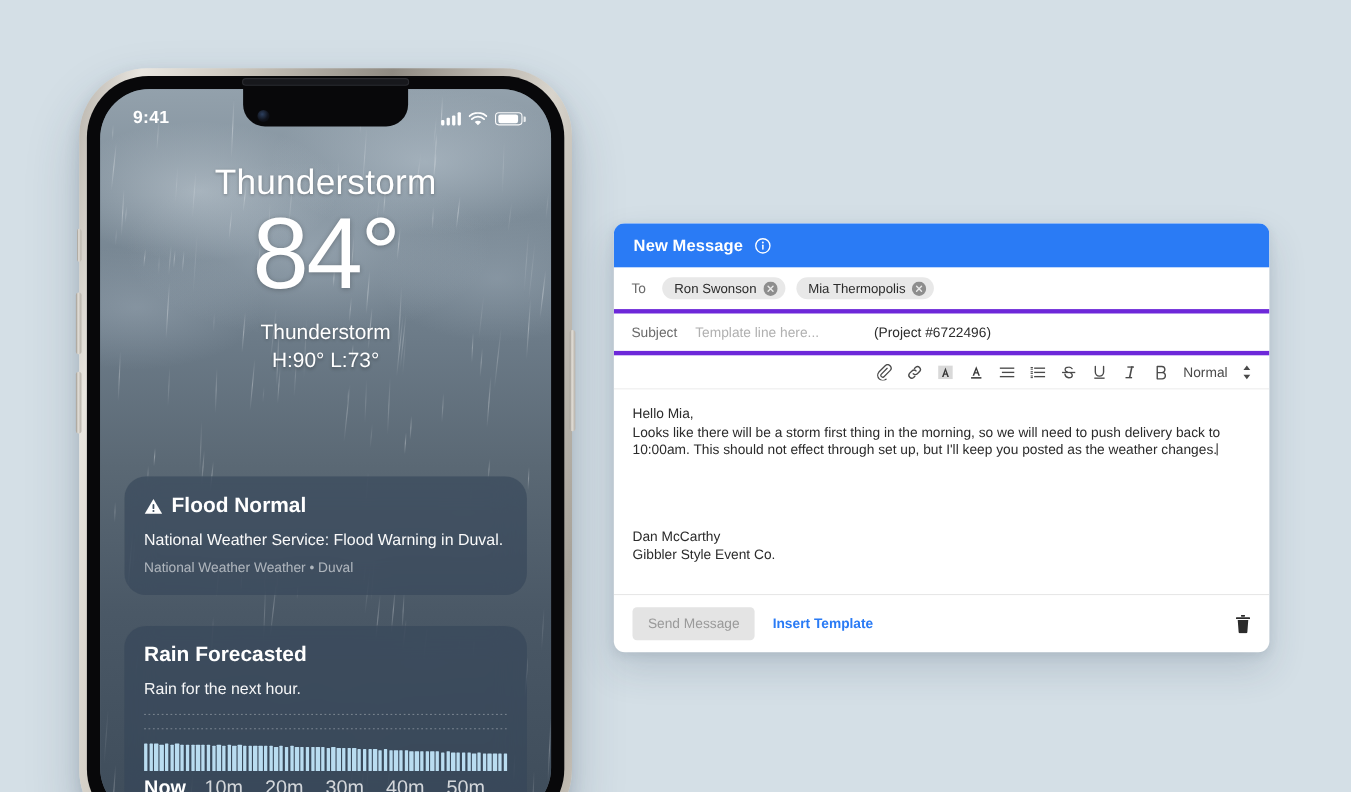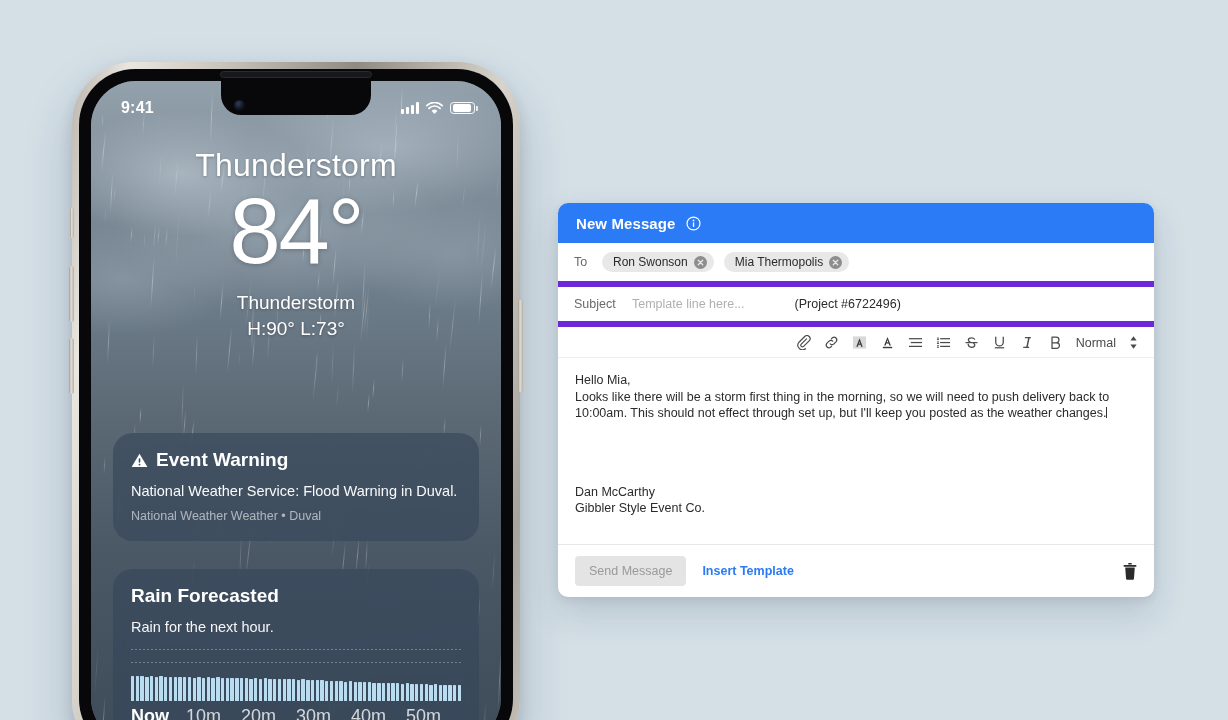--- a/index.html
+++ b/index.html
@@ -135,21 +135,21 @@
     font-size: 12.5px; color: #2b2b2b;
   }
   .mail-head {
     background: #2a7bf5; color: #fff;
     height: 40px; display: flex; align-items: center; gap: 11px;
     padding: 12px 18px;
   }
   .mail-head-title { font-size: 15px; font-weight: bold; letter-spacing: .1px; }
   .info-ic { width: 15px; height: 15px; }
 
-  .row-to, .row-subject { display: flex; align-items: center; border-bottom: 6px solid #6d28d9; }
+  .row-to, .row-subject { display: flex; align-items: center; border-bottom: 4px solid #6d28d9; }
   .row-to { padding: 9px 16px; min-height: 39px; gap: 10px; }
   .lbl { color: #6a6a6a; font-size: 12.5px; flex: 0 0 auto; }
   .lbl-to { width: 18px; }
   .lbl-sub { width: 58px; }
   .chip {
     display: inline-flex; align-items: center; gap: 6px;
     background: #e8e8e8; border-radius: 12px;
     padding: 3px 7px 3px 11px; font-size: 12px; color: #2b2b2b;
   }
   .chip-x { width: 13px; height: 13px; flex: 0 0 auto; cursor: pointer; }
@@ -380,21 +380,21 @@
         <div class="hero-hl">H:90°  L:73°</div>
       </div>
 
       <div class="wcard wcard-flood">
         <div class="flood-title">
           <svg class="warn-tri" viewBox="0 0 17 15">
             <path d="M8.5.7 16.4 14H.6z" fill="#fff"></path>
             <rect x="7.7" y="5.2" width="1.6" height="4.6" rx=".8" fill="#3b4c5e"></rect>
             <circle cx="8.5" cy="11.6" r=".95" fill="#3b4c5e"></circle>
           </svg>
-          <span>Event Warning</span>
+          <span>Flood Normal</span>
         </div>
         <div class="flood-body">National Weather Service: Flood Warning in Duval.</div>
         <div class="flood-src">National Weather Weather • Duval</div>
       </div>
 
       <div class="wcard wcard-rain">
         <div class="rain-title">Rain Forecasted</div>
         <div class="rain-sub">Rain for the next hour.</div>
         <div class="dotrow"></div>
         <div class="dotrow"></div>

